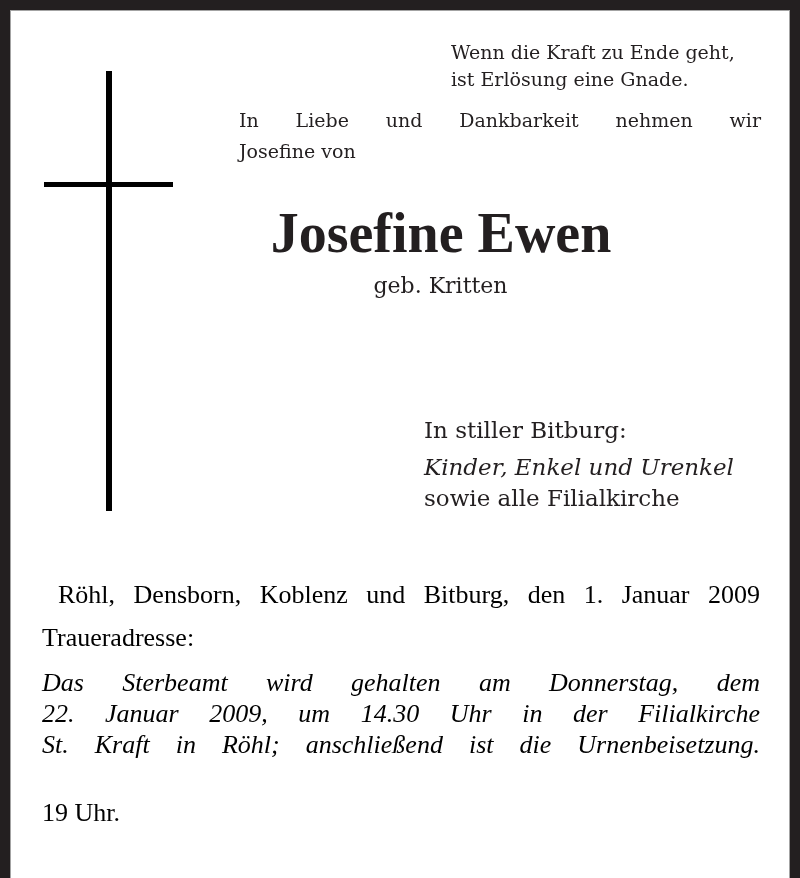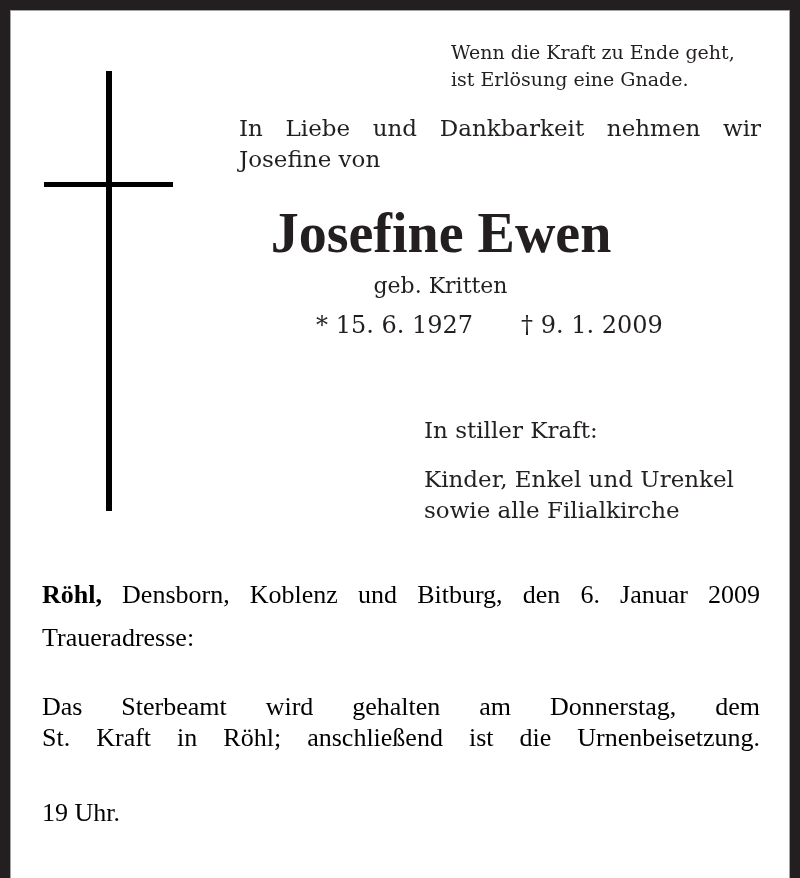--- a/index.html
+++ b/index.html
@@ -3,33 +3,33 @@
 <meta charset="utf-8">
 <style>
   html, body { margin: 0; padding: 0; }
   body { width: 800px; height: 878px; background: #231f20; position: relative; overflow: hidden; }
   .card { position: absolute; left: 10px; top: 10px; width: 780px; height: 872px; background: #ffffff; border: 1px solid #a3a3a3; box-sizing: border-box; }
   .serif { font-family: "DejaVu Serif", "Liberation Serif", serif; color: #231f20; }
   .abs { position: absolute; white-space: nowrap; }
   .cross-v { position: absolute; left: 95px; top: 60px; width: 6px; height: 440px; background: #000; }
   .cross-h { position: absolute; left: 33px; top: 171px; width: 129px; height: 5px; background: #000; }
   .motto { left: 440px; top: 28px; font-size: 19px; line-height: 27px; }
-  .intro { left: 228px; top: 102px; font-size: 23px; line-height: 31px; width: 522px; }
+  .intro { left: 228px; top: 94px; font-size: 19px; line-height: 31px; width: 522px; }
   .name { left: 0; width: 780px; top: 190px; text-align: center; font-family: "Liberation Serif", serif; font-weight: bold; font-size: 56px; line-height: 64px; padding-left: 80px; box-sizing: border-box; }
   .nee { left: 0; width: 780px; top: 262px; text-align: center; font-size: 22px; padding-left: 79px; box-sizing: border-box; }
   .dates { left: 305px; top: 300px; font-size: 24px; }
   .dates .death { margin-left: 48px; }
   .mourn { left: 413px; top: 404px; font-size: 23px; line-height: 31px; }
-  .mourn .gap { margin-top: 18px; }
+  .mourn .gap { margin-top: 6px; font-style: italic; }
   .bottom { left: 31px; width: 718px; font-size: 26px; line-height: 31px; font-family: "Liberation Serif", serif; }
   .p-place { top: 568px; }
   .p-addr { top: 611px; }
-  .p-mass { top: 680px; }
+  .p-mass { top: 656px; font-style: italic; }
   .p-prayer { top: 786px; }
-  .bold { font-weight: bold; }
+  .bold { font-weight: normal; margin-left: 16px; }
   .line { display: block; }
   .line.j { text-align: justify; text-align-last: justify; }
 </style>
 </head>
 <body>
 
 <div class="card">
   <div class="cross-v"></div>
   <div class="cross-h"></div>
 
@@ -38,39 +38,37 @@
     <span class="line">ist Erlösung eine Gnade.</span>
   </div>
 
   <div class="abs serif intro">
     <span class="line j">In Liebe und Dankbarkeit nehmen wir</span>
     <span class="line">Josefine von</span>
   </div>
 
   <div class="abs name" style="color:#231f20">Josefine Ewen</div>
   <div class="abs serif nee">geb. Kritten</div>
-  <div class="abs serif dates">
-    <span>* 15. 6. 1927</span><span class="death">† 9. 1. 2009</span>
-  </div>
 
   <div class="abs serif mourn">
-    <span class="line">In stiller Kraft:</span>
+    <span class="line">In stiller Bitburg:</span>
     <span class="line gap">Kinder, Enkel und Urenkel</span>
     <span class="line">sowie alle Filialkirche</span>
   </div>
 
   <div class="abs bottom p-place">
-    <span class="line j"><span class="bold">Röhl,</span><span> Densborn, Koblenz und Bitburg, den 6. Januar 2009</span></span>
+    <span class="line j"><span class="bold">Röhl,</span><span> Densborn, Koblenz und Bitburg, den 1. Januar 2009</span></span>
   </div>
 
   <div class="abs bottom p-addr">
     <span class="line">Traueradresse:</span>
   </div>
 
   <div class="abs bottom p-mass">
     <span class="line j">Das Sterbeamt wird gehalten am Donnerstag, dem</span>
+    <span class="line j">22. Januar 2009, um 14.30 Uhr in der Filialkirche</span>
     <span class="line j">St. Kraft in Röhl; anschließend ist die Urnenbeisetzung.</span>
   </div>
 
   <div class="abs bottom p-prayer">
     <span class="line">19 Uhr.</span>
   </div>
 </div>
 
 </body></html>

